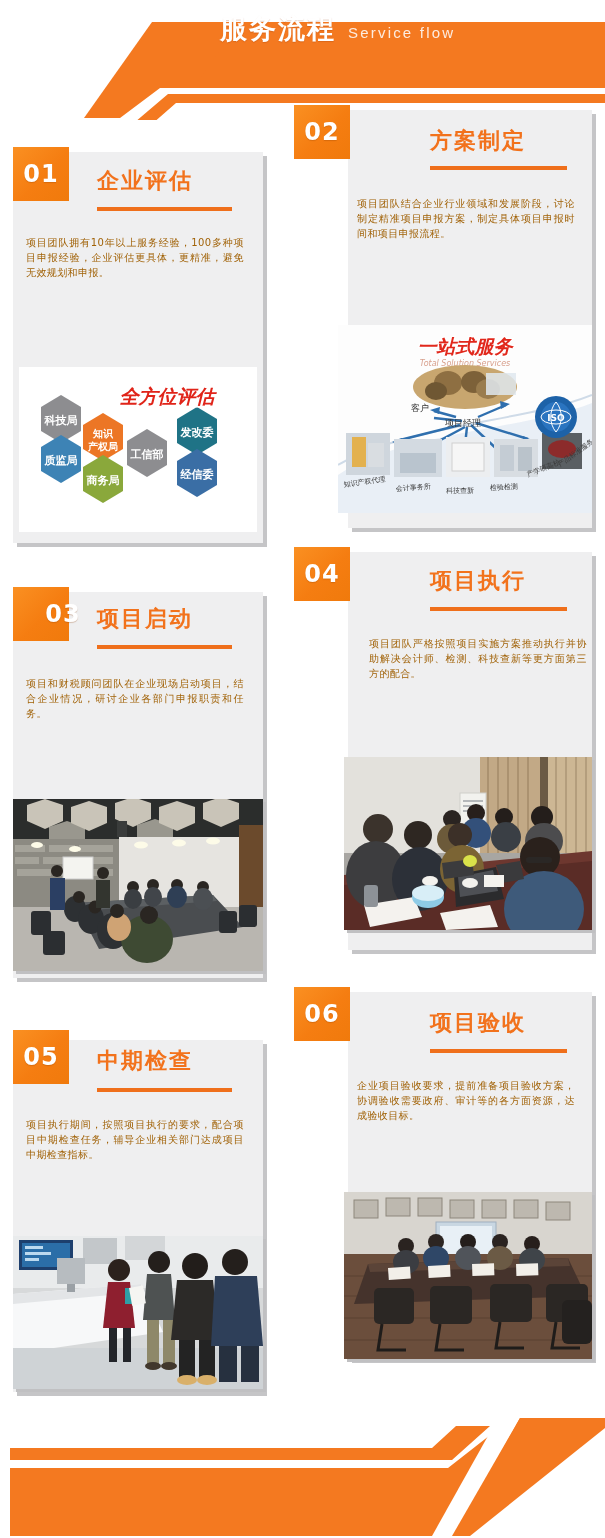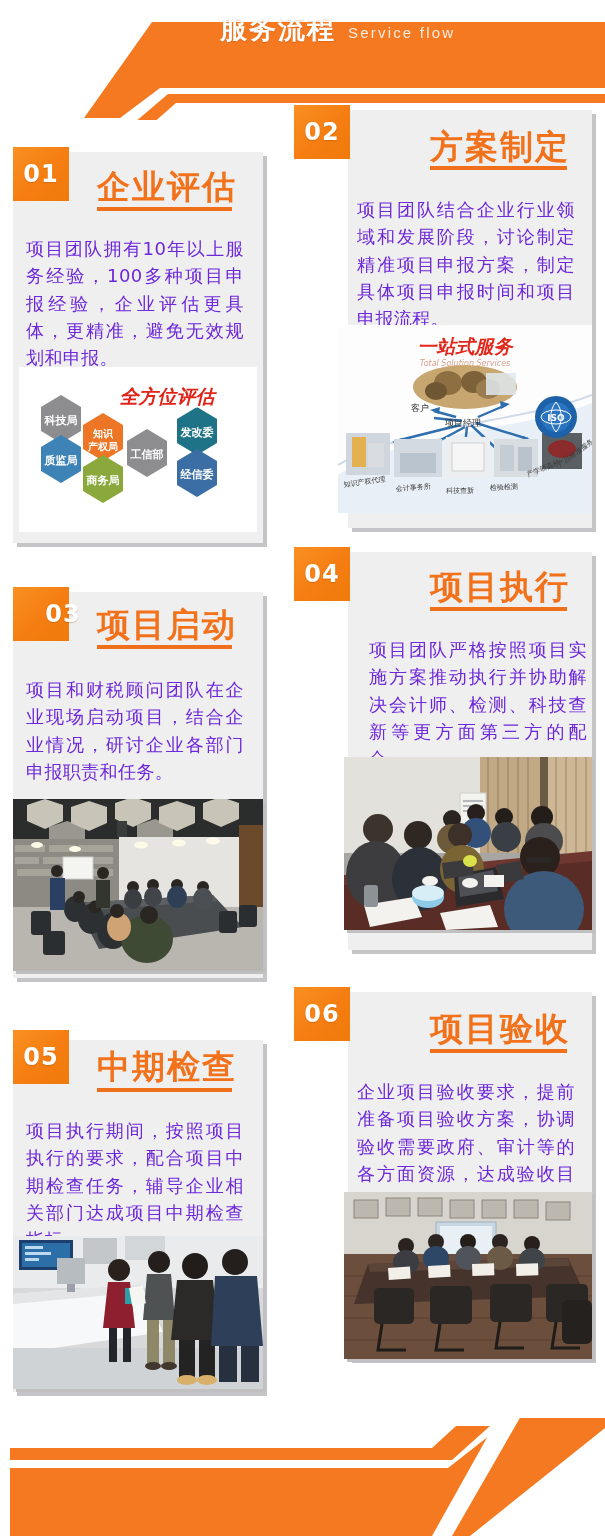--- a/index.html
+++ b/index.html
@@ -66,37 +66,37 @@
     align-items: center;
     justify-content: center;
     width: 56px; height: 54px;
     z-index: 6;
     font-family: "DejaVu Sans", "Liberation Sans", sans-serif;
     text-shadow: 0 1px 1px rgba(140,60,0,0.28);
   }
   .card-title {
     position: absolute;
     color: #f2721c;
-    font-size: 33px;
+    font-size: 22px;
     font-weight: bold;
     letter-spacing: 2px;
     line-height: 1;
     white-space: nowrap;
     z-index: 5;
   }
   .title-rule {
     position: absolute;
     height: 4px;
     background: #ef6f1b;
     z-index: 5;
   }
   .card-body {
     position: absolute;
-    color: #6d28d9;
-    font-size: 18px;
+    color: #a16207;
+    font-size: 10px;
     line-height: 1.52;
     letter-spacing: 0.4px;
     text-align: justify;
     font-family: "DejaVu Sans", "Liberation Sans", sans-serif;
   }
 
   
   .photo {
     position: absolute;
     overflow: hidden;

